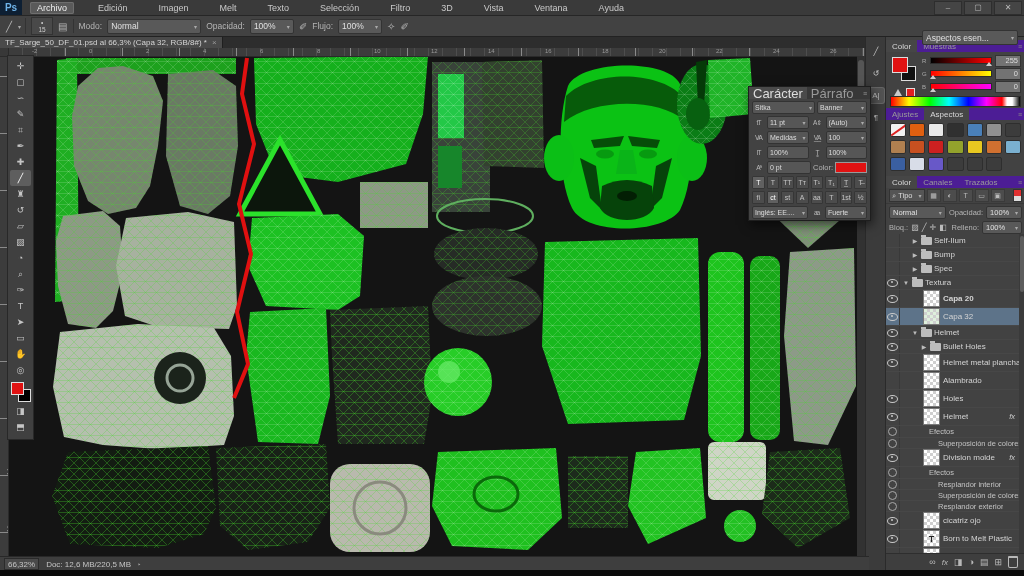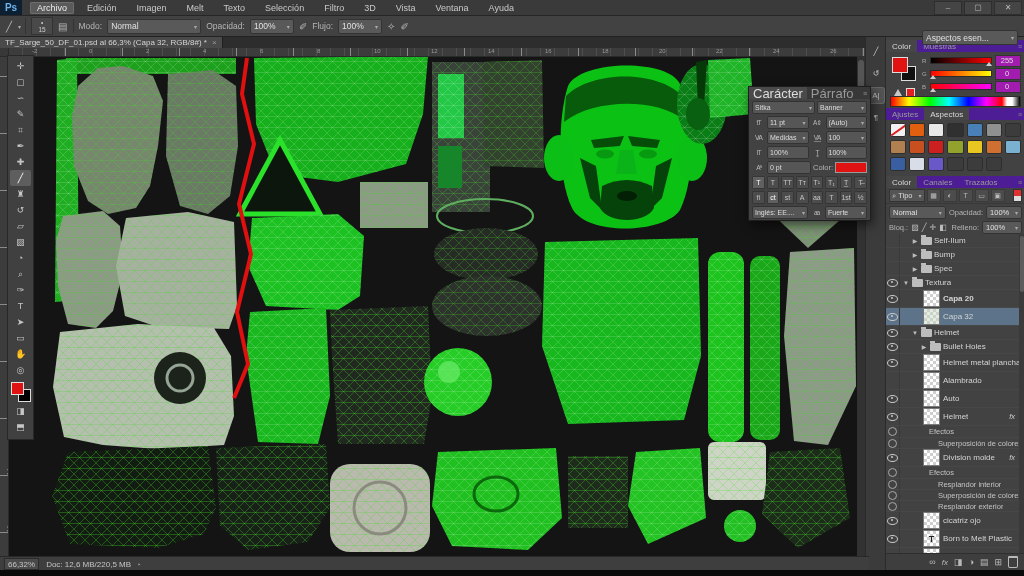--- a/index.html
+++ b/index.html
@@ -5,21 +5,21 @@
   html,body{margin:0;padding:0}
   body{width:1024px;height:576px;overflow:hidden;background:#1d1d1d;
        font-family:"Liberation Sans",sans-serif;color:#ccc;position:relative}
   #app{position:absolute;inset:0}
 
   
   .menubar{position:absolute;left:0;top:0;right:0;height:15px;background:#3a3a3a;
            border-bottom:1px solid #262626;display:flex;align-items:center;font-size:9px;color:#c9c9c9;z-index:50}
   .ps-logo{width:22px;height:15px;background:#0d1f33;color:#6fb3e8;font-weight:bold;font-size:10px;
            display:flex;align-items:center;justify-content:center;margin-right:8px}
-  #menus{display:flex;gap:6px}
+  #menus{display:flex;gap:17px}
   .menu-item{padding:1px 7px;border-radius:2px;white-space:nowrap}
   .menu-item.active{background:#5a5a5a;box-shadow:0 0 0 1px #6e6e6e inset;color:#eee}
   .win-controls{margin-left:auto;display:flex;padding-right:2px}
   .winbtn{width:26px;height:12px;font-size:8px;display:flex;align-items:center;justify-content:center;
           color:#bbb;border:1px solid #2e2e2e;background:#454545;margin-left:2px}
 
   
   .optionsbar{position:absolute;left:0;top:16px;right:0;height:20px;background:#424242;
               border-bottom:1px solid #222;display:flex;align-items:center;gap:5px;padding-left:6px;
               font-size:8.5px;z-index:40}
@@ -100,22 +100,22 @@
   .colorpanel{position:absolute;left:0;top:4px;width:100%;height:66px}
   .fgbg{position:absolute;left:6px;top:17px;width:26px;height:26px}
   .fg2{position:absolute;left:0;top:0;width:14px;height:14px;background:#e01212;border:1px solid #ddd;z-index:2}
   .bg2{position:absolute;left:9px;top:9px;width:13px;height:13px;background:#111;border:1px solid #ddd}
   #sliders{position:absolute;left:36px;top:14px;right:4px}
   .srow{display:flex;align-items:center;height:13px;gap:3px}
   .slabel{width:5px;font-size:6px;color:#aaa}
   .strack{flex:1;height:5px;border:1px solid #2c2c2c;position:relative}
   .shandle{position:absolute;top:4px;width:0;height:0;border-left:3px solid transparent;
            border-right:3px solid transparent;border-bottom:4px solid #ccc}
-  .sval{width:22px;height:10px;background:#a21caf;border:1px solid #333;font-size:7.5px;color:#ddd;
-        text-align:center;padding-right:2px;line-height:10px}
+  .sval{width:22px;height:10px;background:#737373;border:1px solid #333;font-size:7.5px;color:#ddd;
+        text-align:right;padding-right:2px;line-height:10px}
   .warnrow{position:absolute;left:8px;top:48px;display:flex;gap:4px;align-items:center}
   .warn-tri{width:0;height:0;border-left:4px solid transparent;border-right:4px solid transparent;
             border-bottom:7px solid #c9c9c9}
   .warn-cube{width:7px;height:7px;background:#e02020;border:1px solid #ddd}
   .spectrum{position:absolute;left:4px;right:4px;top:56px;height:9px;border:1px solid #2c2c2c;
             background:linear-gradient(90deg,#f00 0%,#ff0 14%,#0f0 30%,#0ff 45%,#00f 60%,#f0f 74%,#f00 86%,#fff 90%,#fff 94%,#000 100%)}
 
   .stylespanel{position:absolute;left:0;top:72px;width:100%;height:66px}
   #style-grid{padding:3px 4px;display:grid;grid-template-columns:repeat(7,1fr);gap:3px}
   .sw{height:12px;border:1px solid #2e2e2e;border-radius:2px;position:relative;overflow:hidden}
@@ -706,21 +706,21 @@
             <span style="width: 20px; flex: 0 0 auto;"></span>
             <span class="thumb"></span>
             <span class="lname">Alambrado</span>
           </div>
           <div class="lrow layer" style="height: 17px;">
             <span class="eyewell">
               <span class="eye"></span>
             </span>
             <span style="width: 20px; flex: 0 0 auto;"></span>
             <span class="thumb"></span>
-            <span class="lname">Auto</span>
+            <span class="lname">Holes</span>
           </div>
           <div class="lrow layer" style="height: 17px;">
             <span class="eyewell">
               <span class="eye"></span>
             </span>
             <span style="width: 20px; flex: 0 0 auto;"></span>
             <span class="thumb"></span>
             <span class="lname">Helmet</span>
             <span class="fxtag">fx</span>
           </div>

